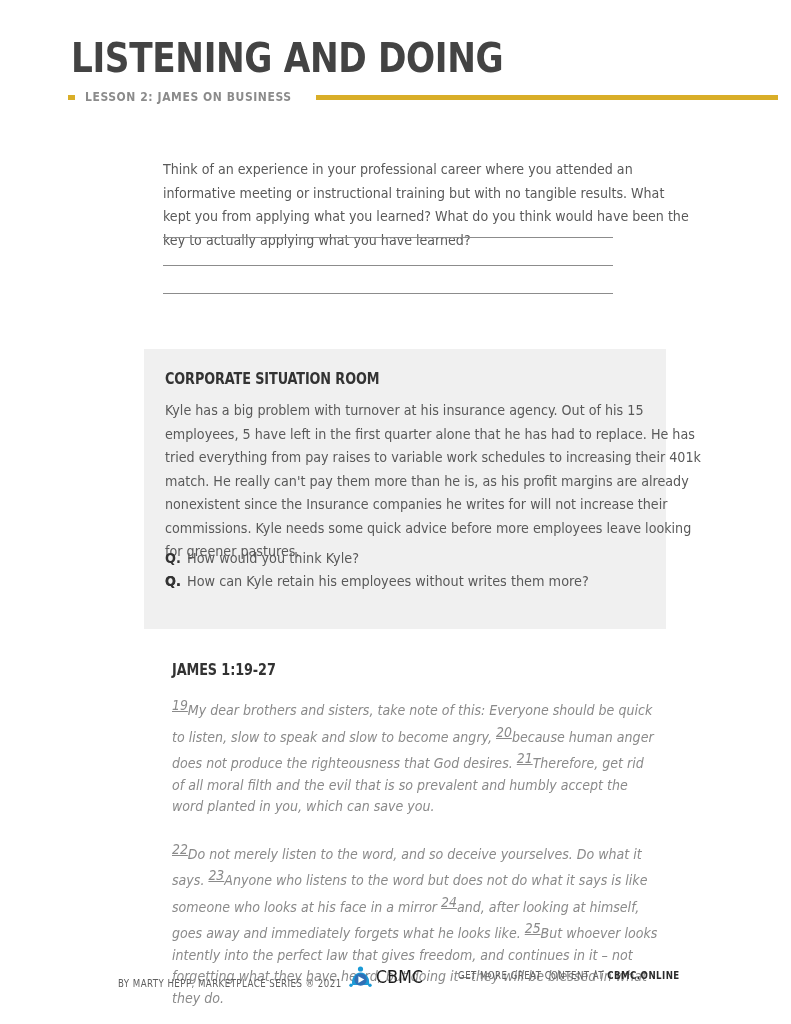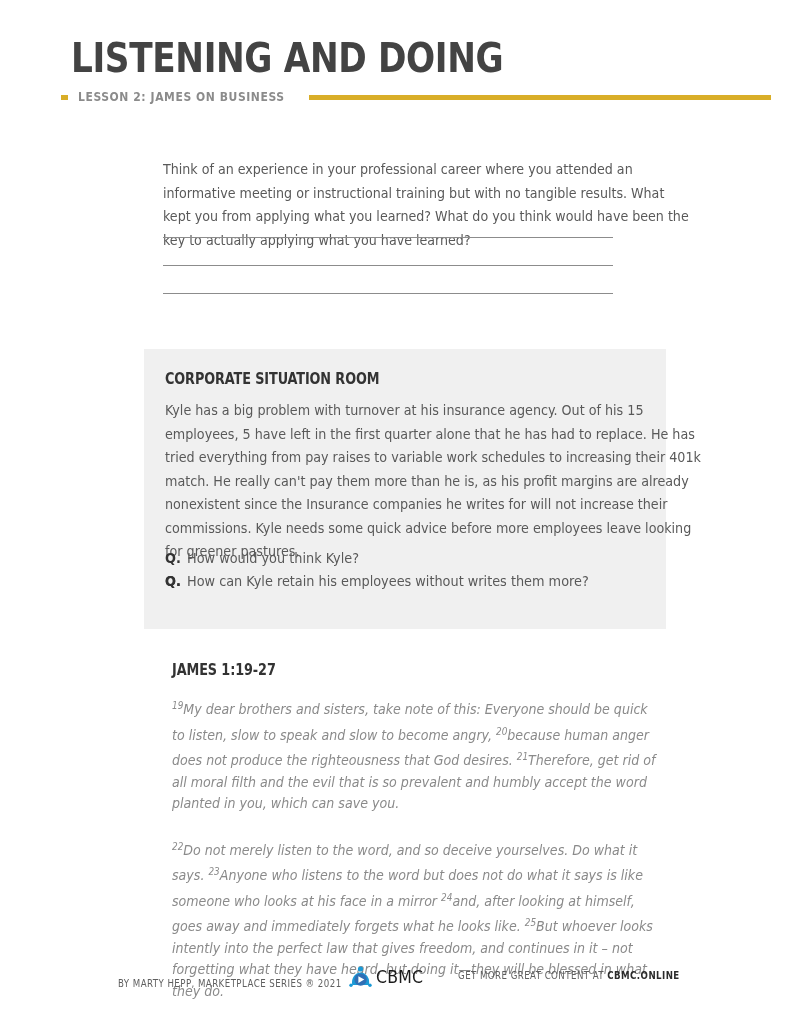--- a/index.html
+++ b/index.html
@@ -38,21 +38,21 @@
     letter-spacing: -0.4px;
     color: #434343;
     line-height: 1;
     white-space: nowrap;
     transform: scaleX(0.93);
     transform-origin: left center;
   }
 
   .rule-row {
     position: absolute;
-    left: 61px;
+    left: 68px;
     top: 88px;
     width: 710px;
     height: 20px;
   }
   .gold-dash {
     position: absolute;
     left: 0px;
     top: 7px;
     width: 7px;
     height: 5px;
@@ -187,24 +187,25 @@
     font-style: italic;
     font-size: 14.2px;
     line-height: 21.5px;
     color: #8a8a8a;
     margin: 0 0 21px 0;
     width: 492px;
     transform: scaleX(0.99);
     transform-origin: left top;
   }
   .vnum {
-    font-size: 10px;
+    font-size: 14px;
     vertical-align: 5px;
     font-style: italic;
     color: #8a8a8a;
+    text-decoration: underline;
   }
 
   
   .footer {
     position: absolute;
     left: 0;
     top: 962px;
     width: 791px;
     height: 30px;
   }

